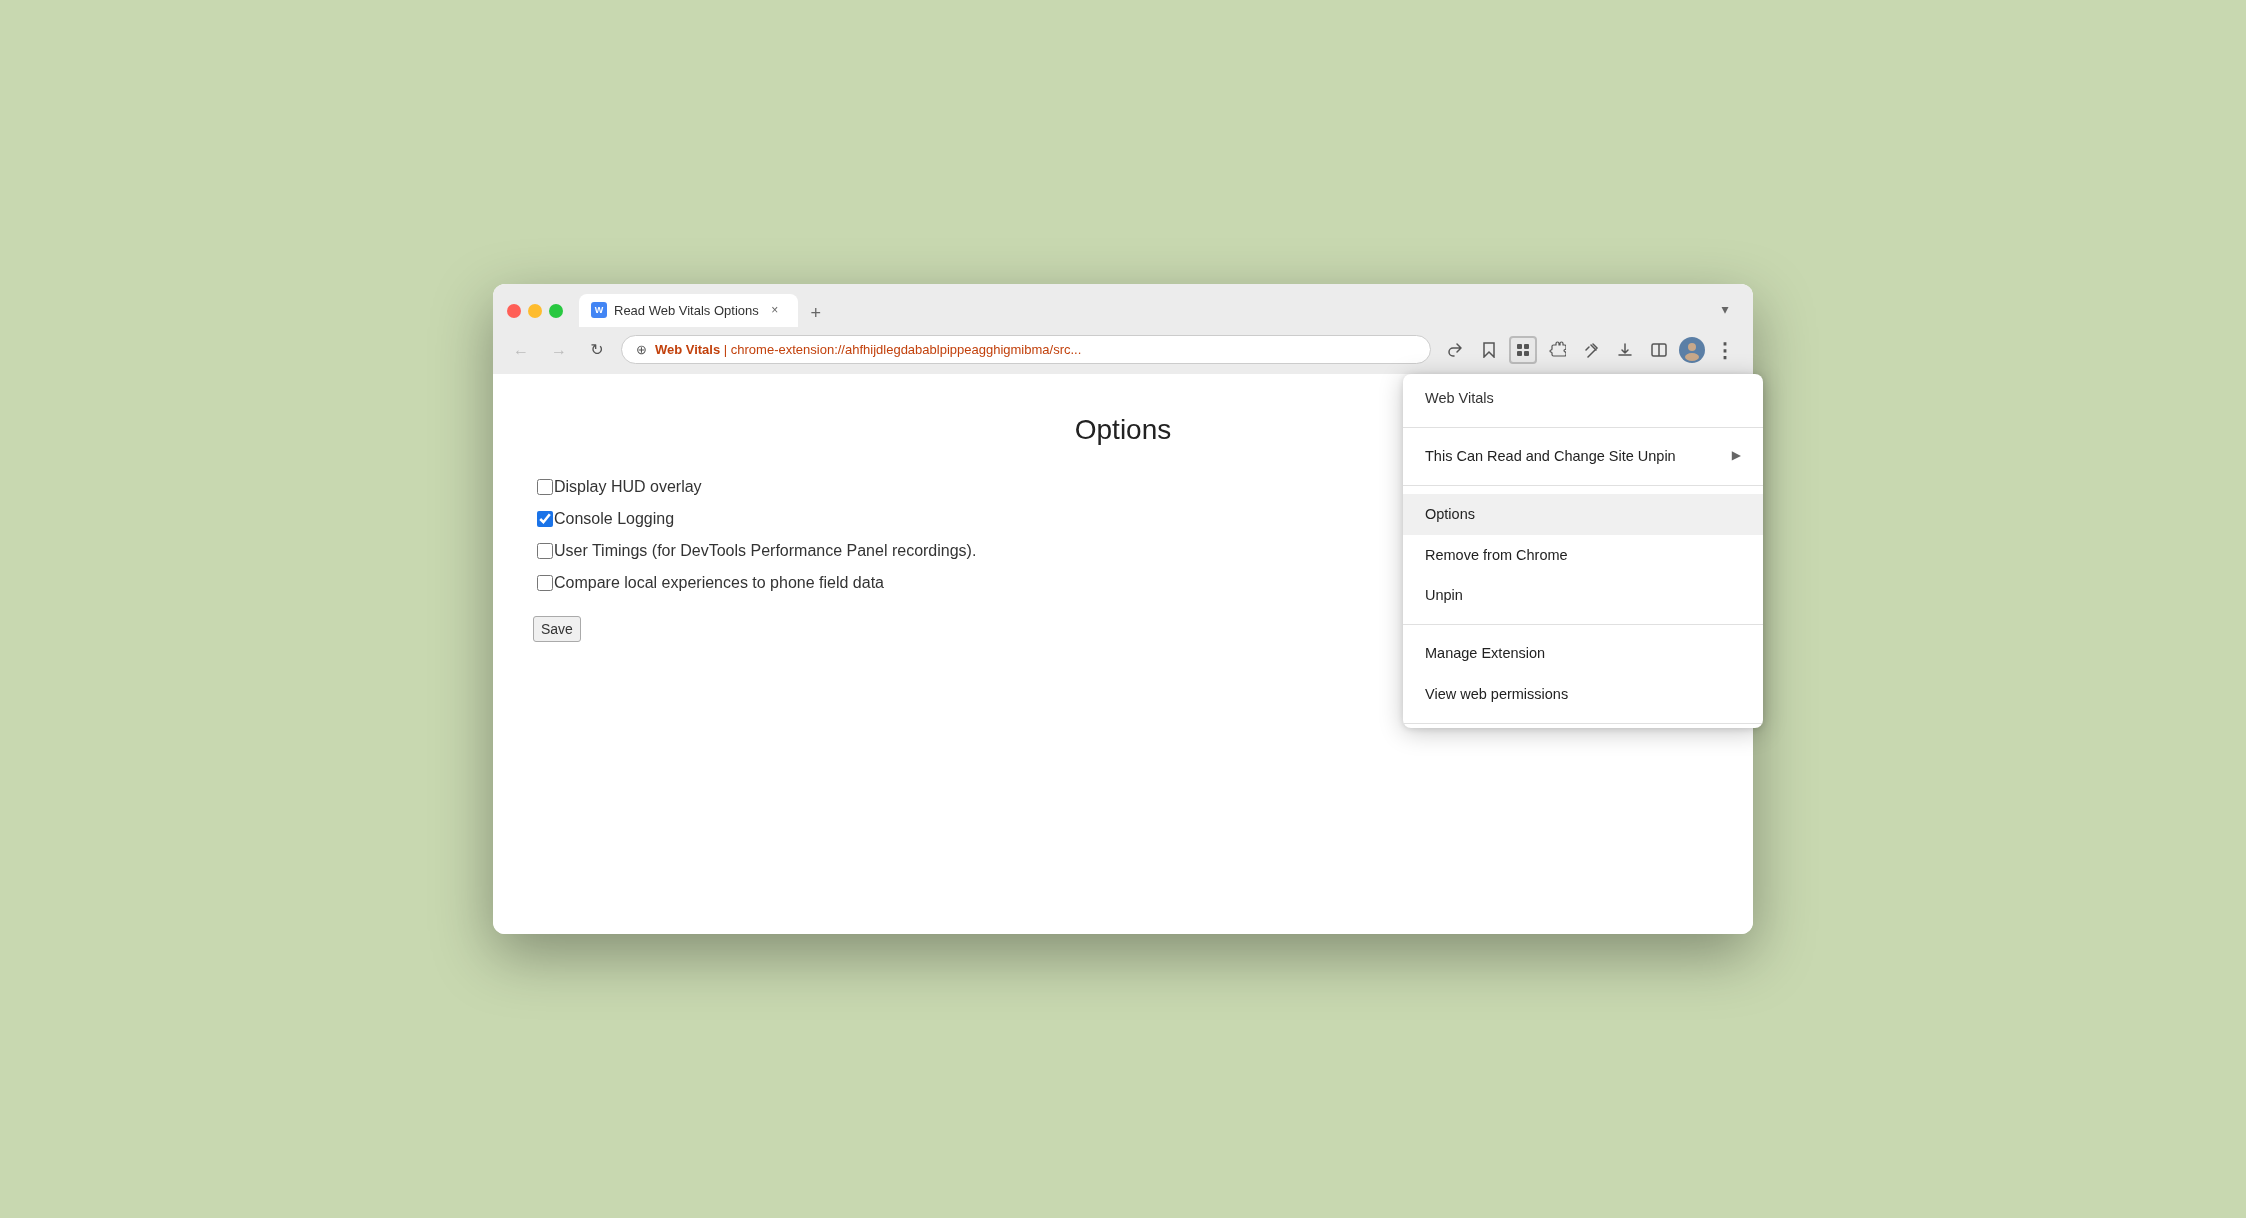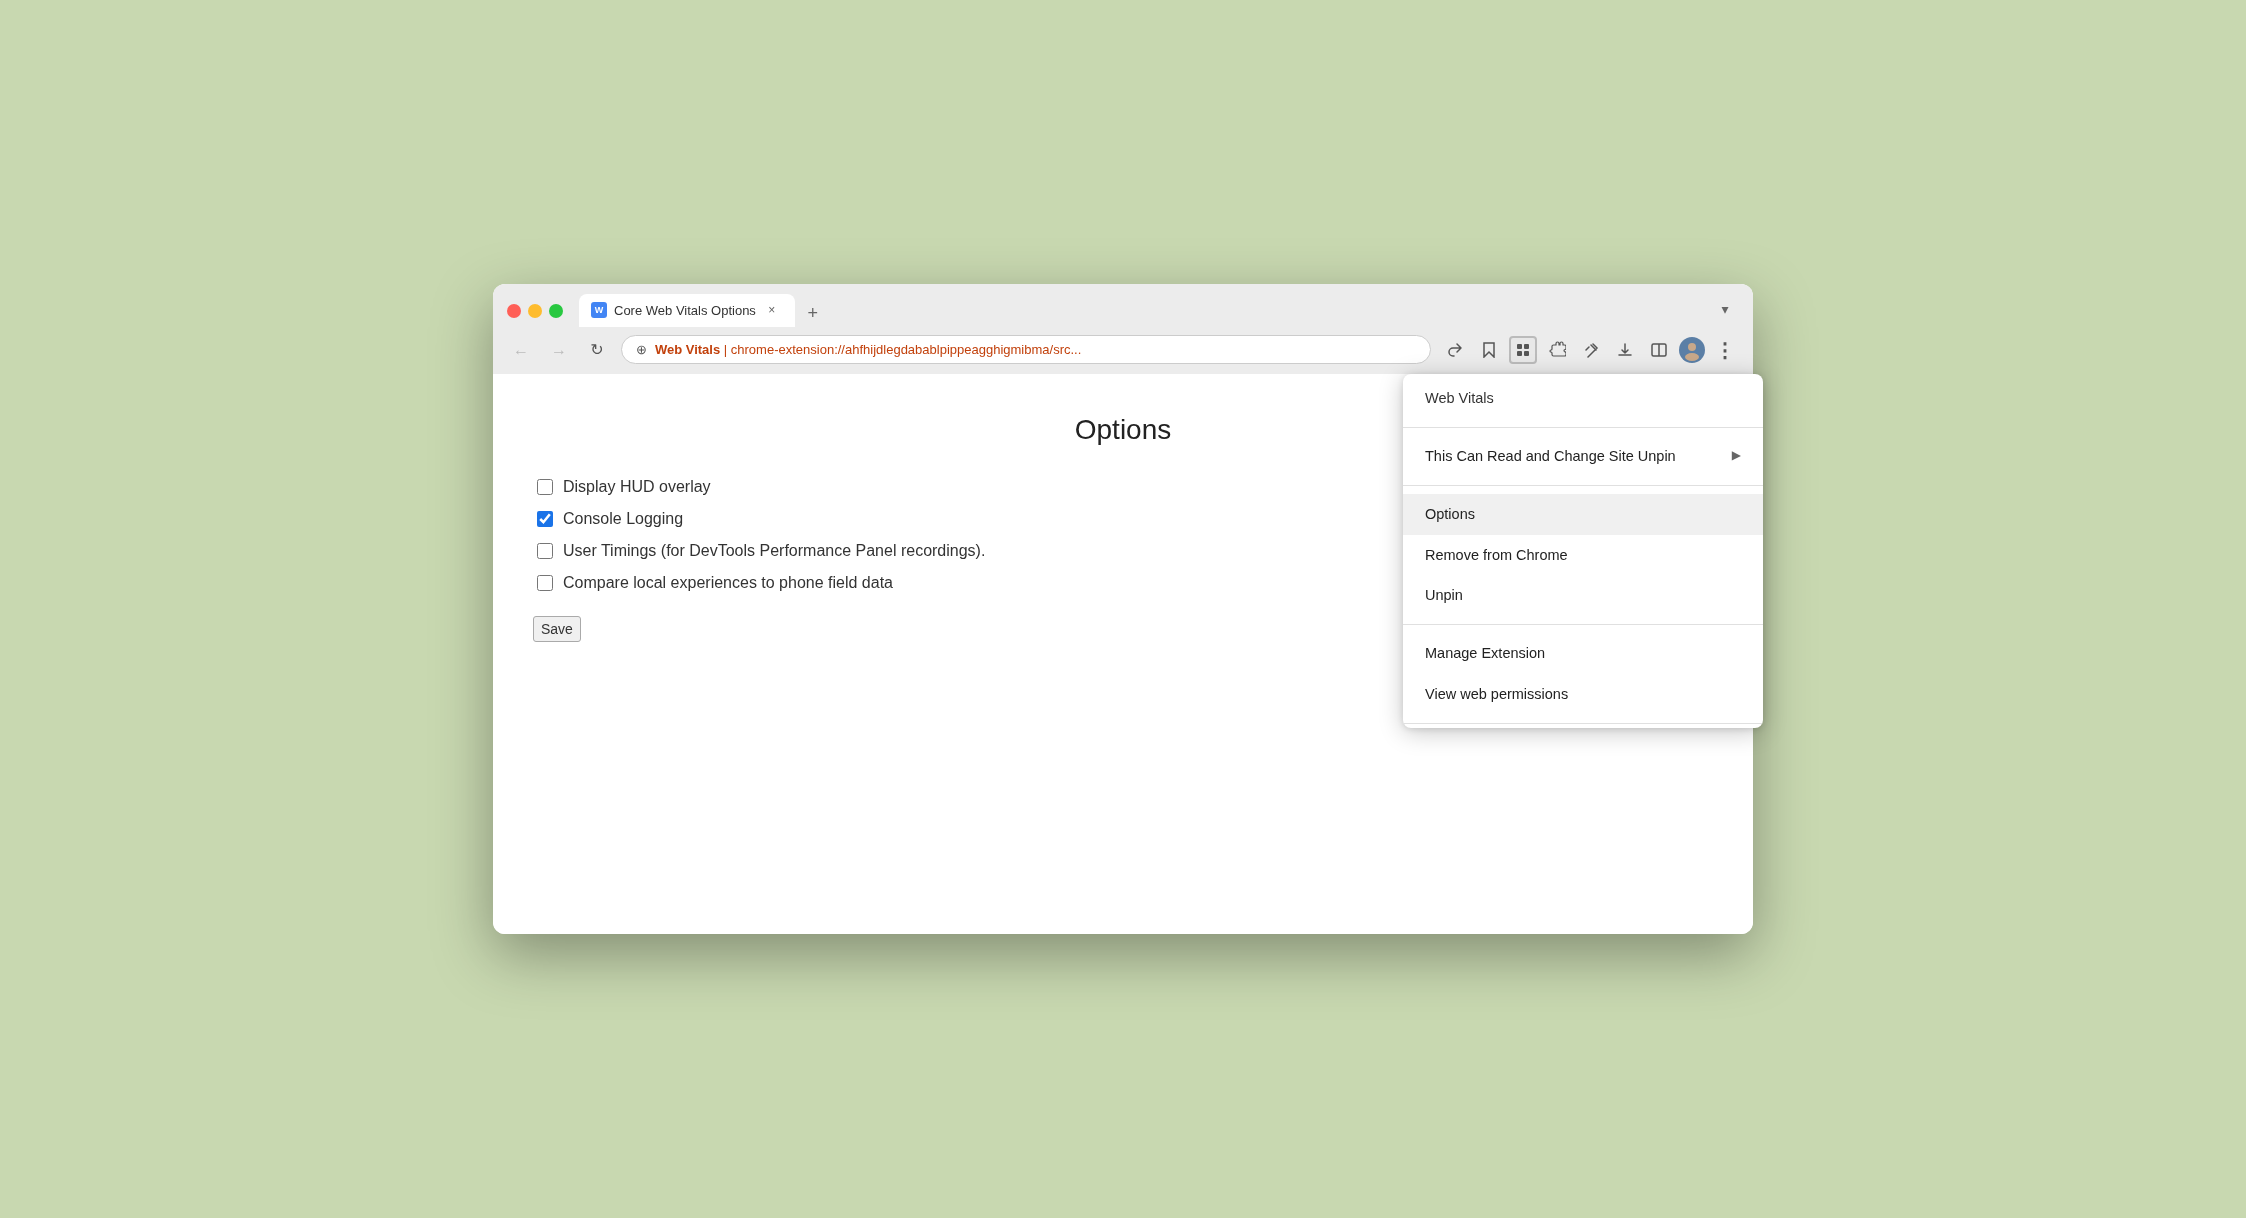--- a/index.html
+++ b/index.html
@@ -208,21 +208,21 @@
     }
     .options-list {
       display: flex;
       flex-direction: column;
       gap: 14px;
       margin-left: 4px;
     }
     .option-item {
       display: flex;
       align-items: center;
-      gap: 10px;
+      gap: 1px;
       font-size: 16px;
       color: #333;
     }
     .option-item input[type="checkbox"] {
       width: 16px;
       height: 16px;
       cursor: pointer;
       accent-color: #1a73e8;
     }
     .save-btn {
@@ -283,21 +283,21 @@
 
   <div class="title-bar">
     <div class="traffic-lights">
       <div class="traffic-light tl-close"></div>
       <div class="traffic-light tl-minimize"></div>
       <div class="traffic-light tl-maximize"></div>
     </div>
     <div class="tabs-row">
       <div class="tab">
         <div class="tab-icon">W</div>
-        <span class="tab-title">Core Web Vitals Options</span>
+        <span class="tab-title">Read Web Vitals Options</span>
         <div class="tab-close">×</div>
       </div>
       <div class="tab-new">+</div>
       <div class="tabs-spacer"></div>
       <div class="tab-list-btn">▾</div>
     </div>
   </div>
 
   <div class="address-bar-row">
     <div class="nav-btn disabled">←</div>

